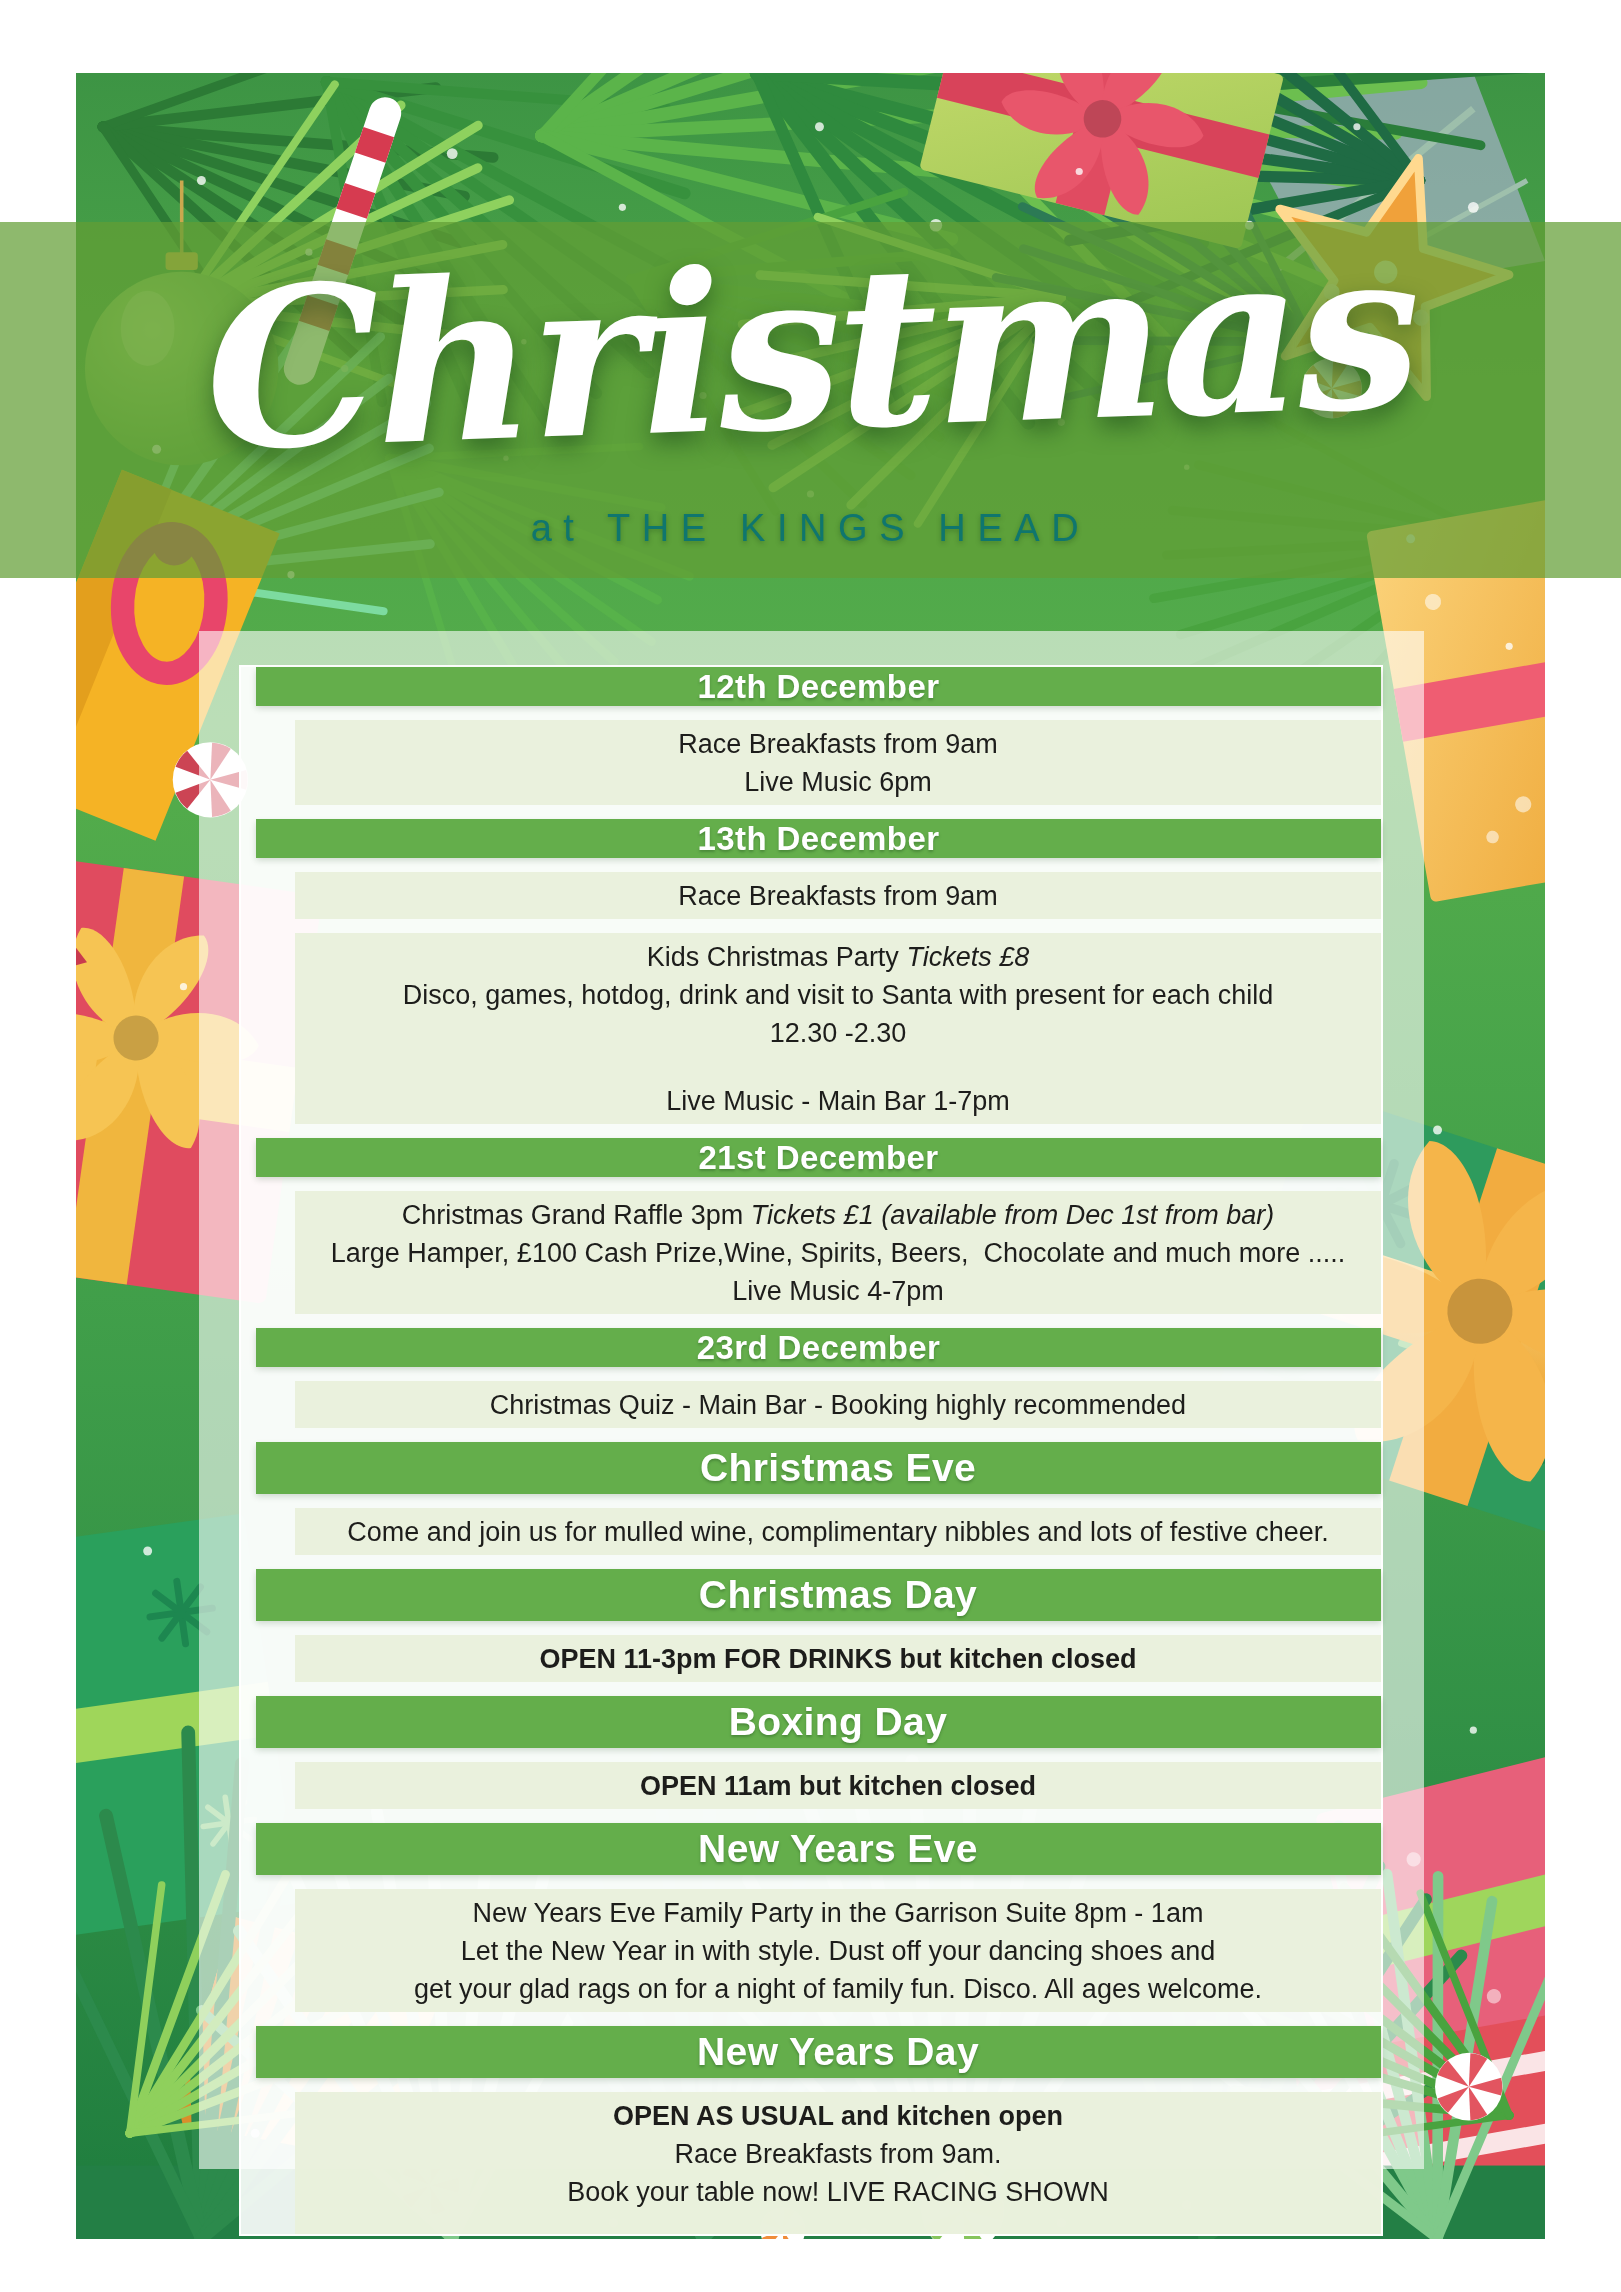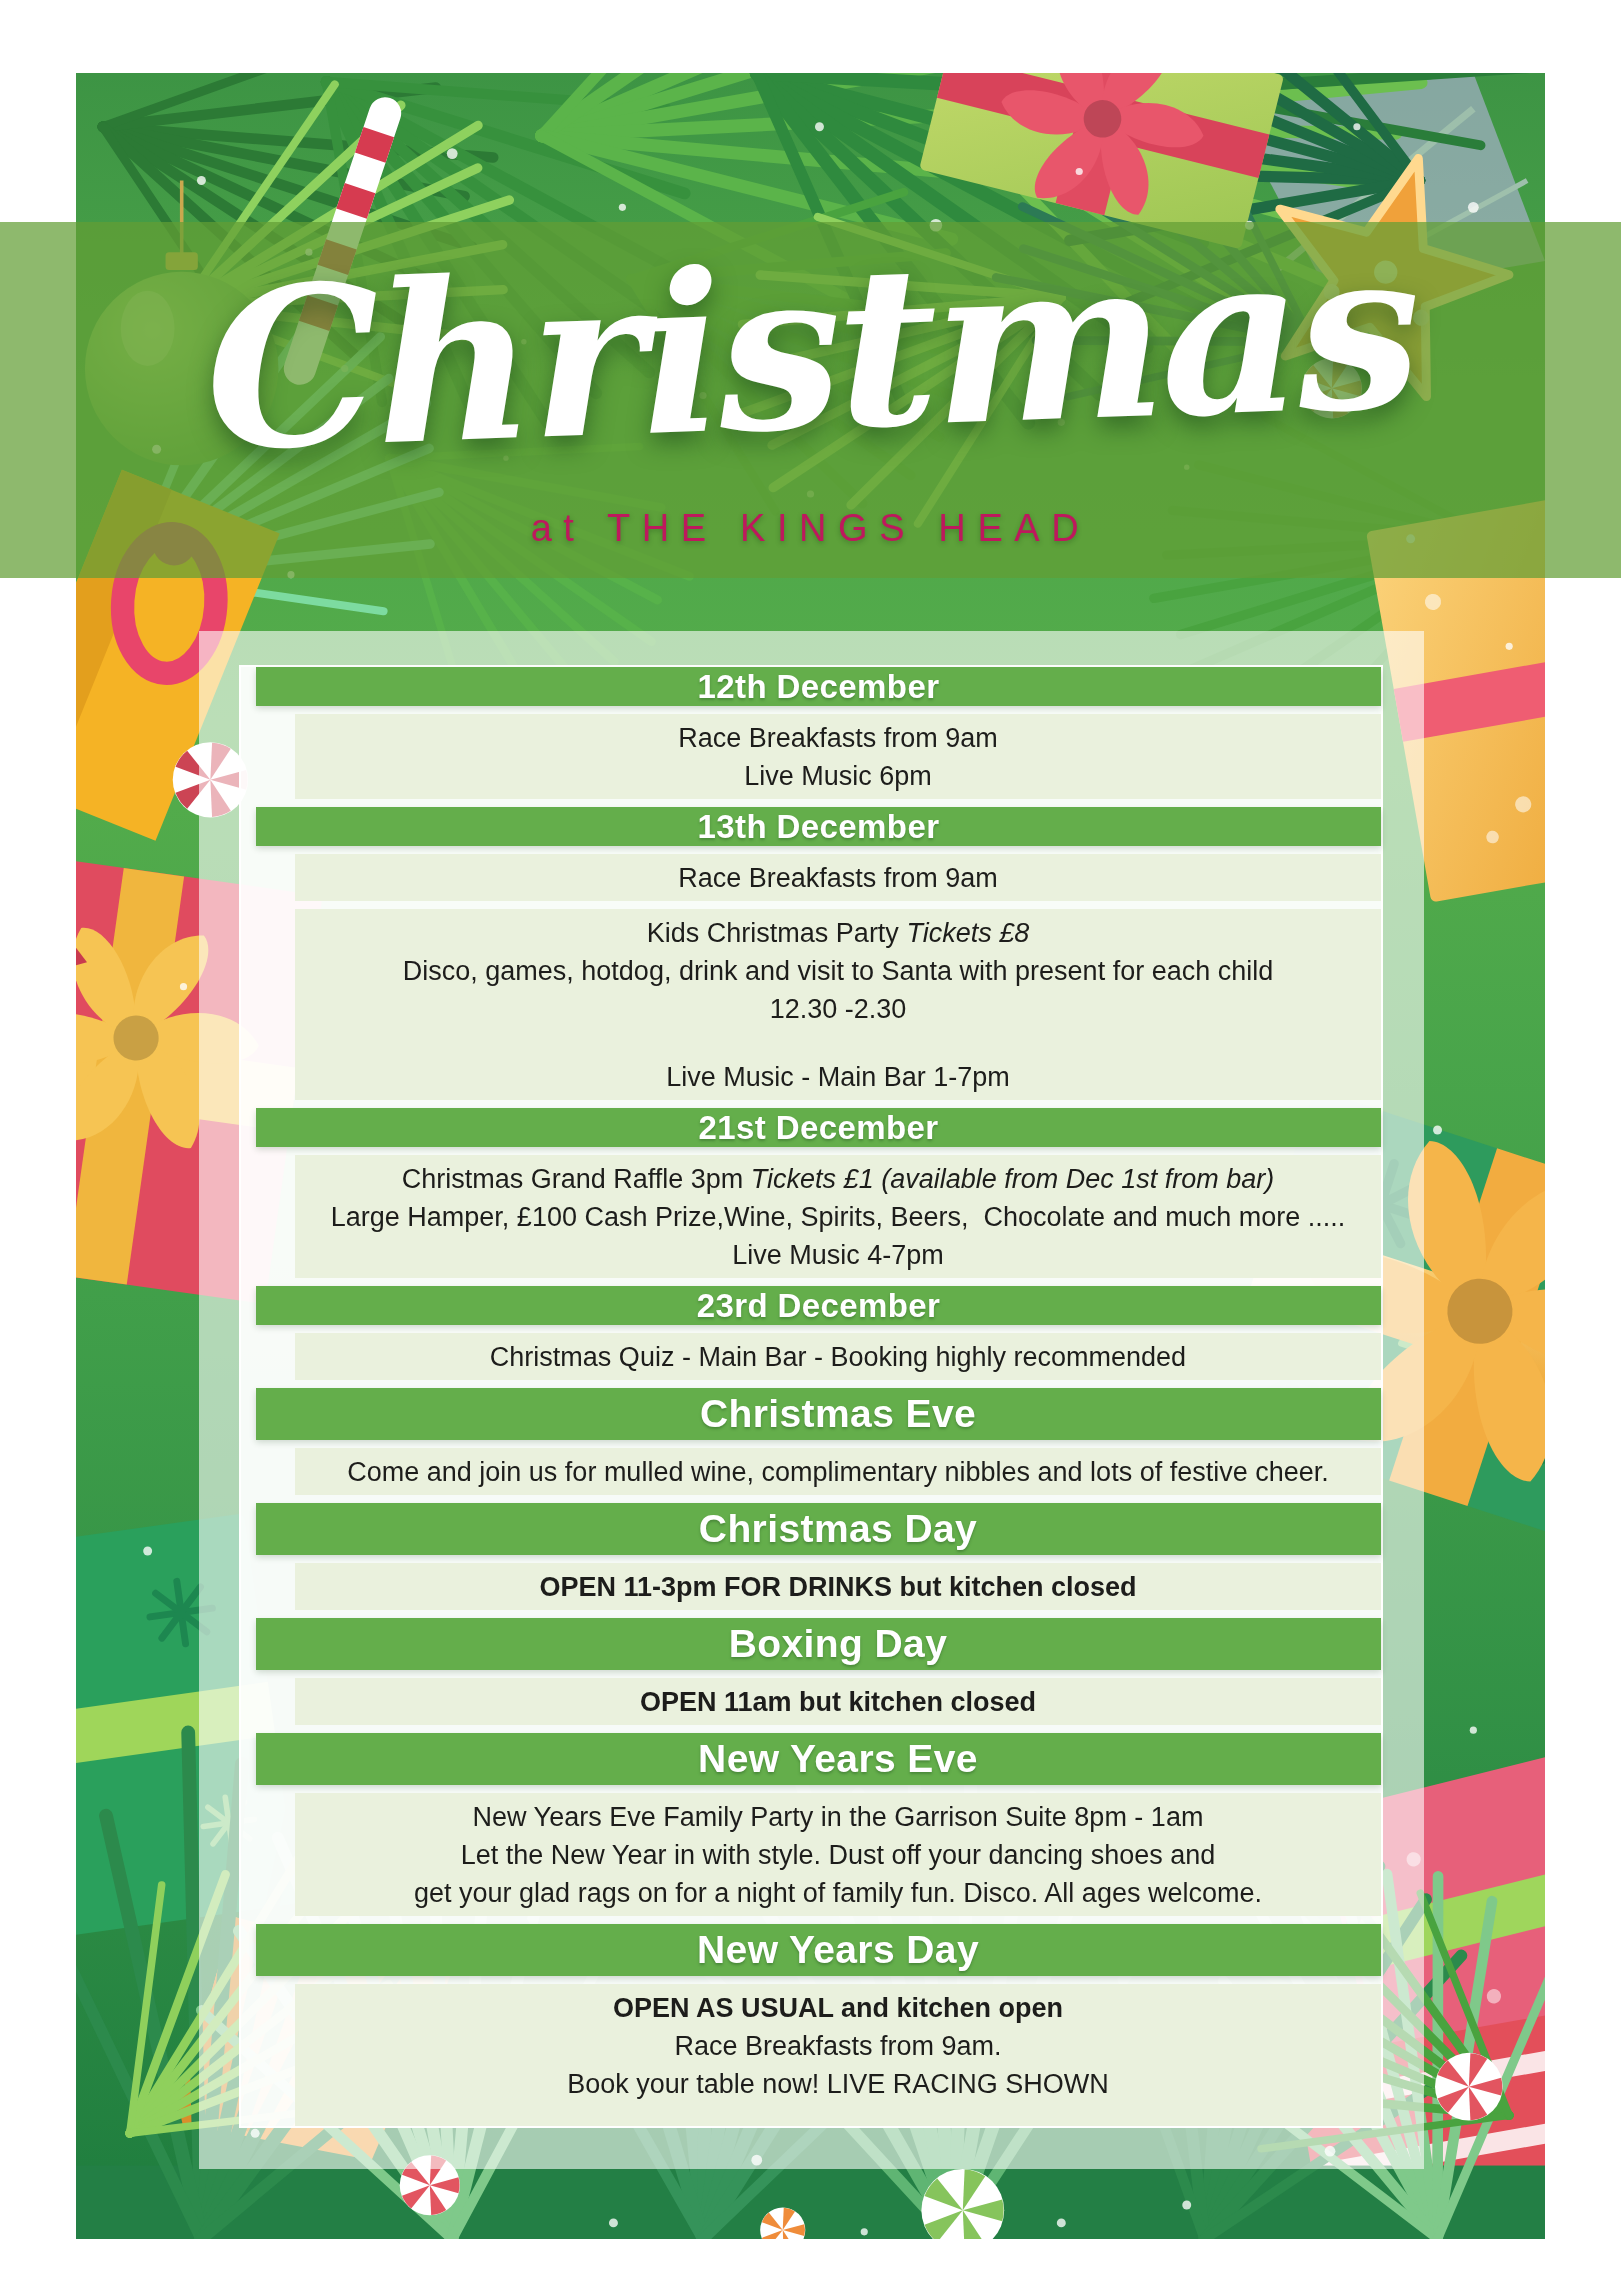--- a/index.html
+++ b/index.html
@@ -11,30 +11,30 @@
   .poster-art{position:absolute;left:76px;top:73px;width:1469px;height:2166px;display:block;}
   
   .band{position:absolute;left:0;top:222px;width:1621px;height:356px;
         background:rgba(99,158,52,0.72);z-index:2;}
   
   .title{position:absolute;left:0;right:0;top:240px;z-index:3;text-align:center;
          font-family:"DejaVu Serif",serif;font-style:italic;font-weight:700;
          font-size:220px;line-height:1;color:#ffffff;letter-spacing:-5.4px;
          text-shadow:0 10.7px 23px rgba(15,60,20,.5);transform:rotate(-2deg);}
   .subtitle{position:absolute;left:0;right:0;top:507px;z-index:3;text-align:center;
-            color:#be185d;font-size:38px;font-weight:400;letter-spacing:11.6px;
+            color:#0f766e;font-size:38px;font-weight:400;letter-spacing:11.6px;
             text-shadow:0 1.8px 5.4px rgba(20,60,20,.35);}
   
   .panel{position:absolute;left:199px;top:631px;width:1225px;height:1538px;
          background:rgba(255,255,255,0.60);z-index:2;}
   
   .frame{position:absolute;left:239px;top:665px;width:1144px;z-index:3;
          box-sizing:border-box;border:2.7px solid rgba(255,255,255,0.95);
          background:rgba(255,255,255,0.9);
-         display:flex;flex-direction:column;gap:8px;padding-left:15px;}
+         display:flex;flex-direction:column;gap:14px;padding-left:15px;}
   .banner{background:var(--banner-green,#64ae4b);color:#fff;display:flex;
           align-items:center;justify-content:center;height:39px;flex:none;
           box-shadow:0 2.7px 6.3px rgba(20,60,20,.18);}
   .banner .banner-label{font-size:33px;font-weight:600;letter-spacing:0.4px;
           text-shadow:0 1.8px 2.7px rgba(25,70,25,.35);}
   .banner.big{height:52px;}
   .banner.big .banner-label{font-size:39px;margin-left:39px;}
   .body-block{background:rgba(233,240,219,0.94);flex:none;
           display:flex;flex-direction:column;justify-content:center;align-items:center;
           text-align:center;padding:4.5px 19.7px;color:var(--text-dark,#1d1d1b);margin-left:39px;}

